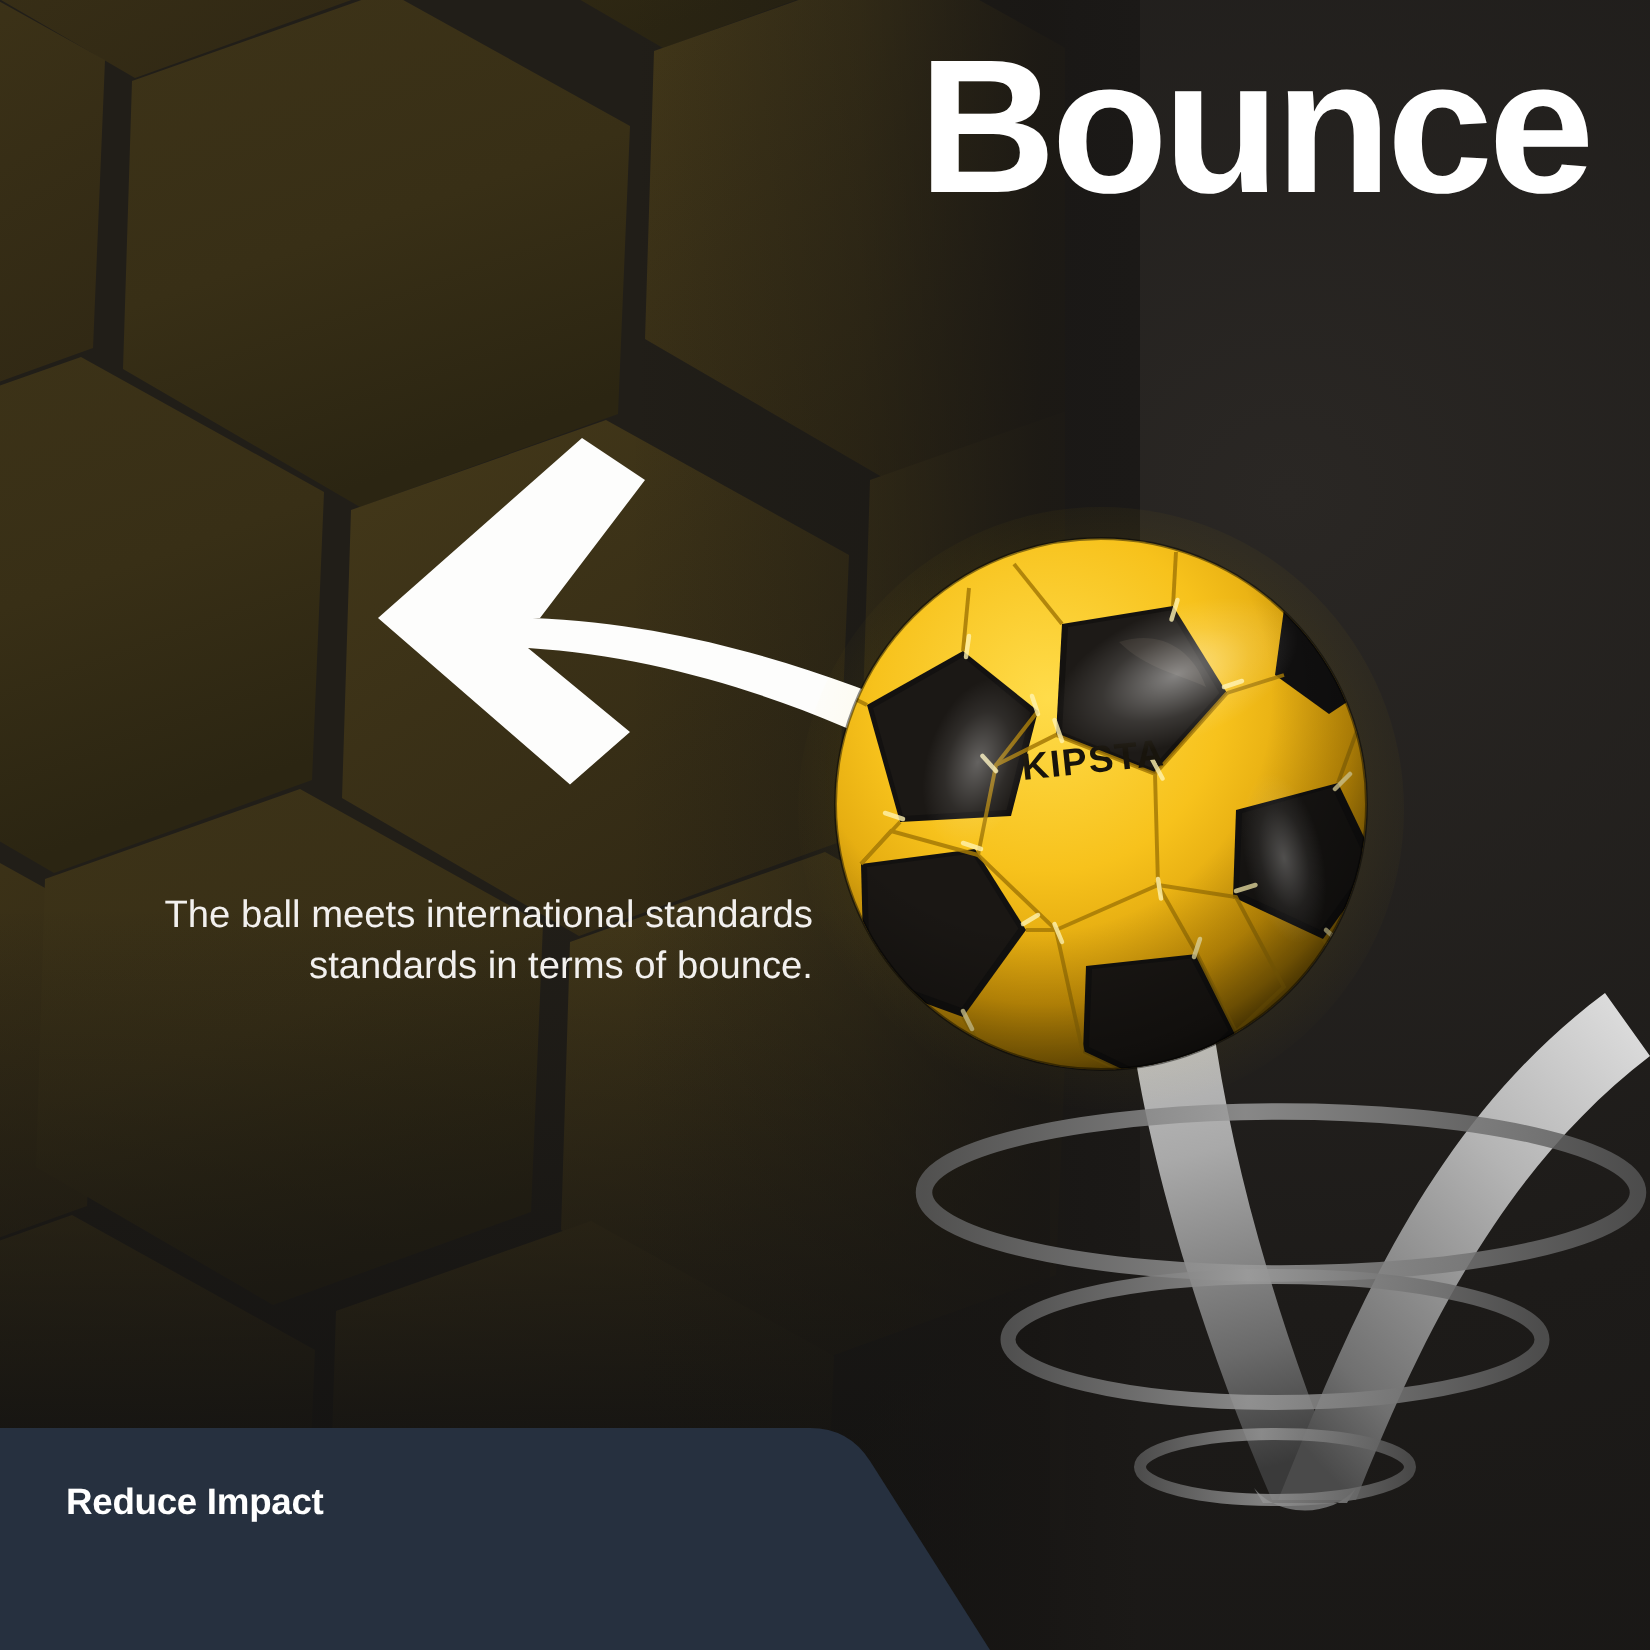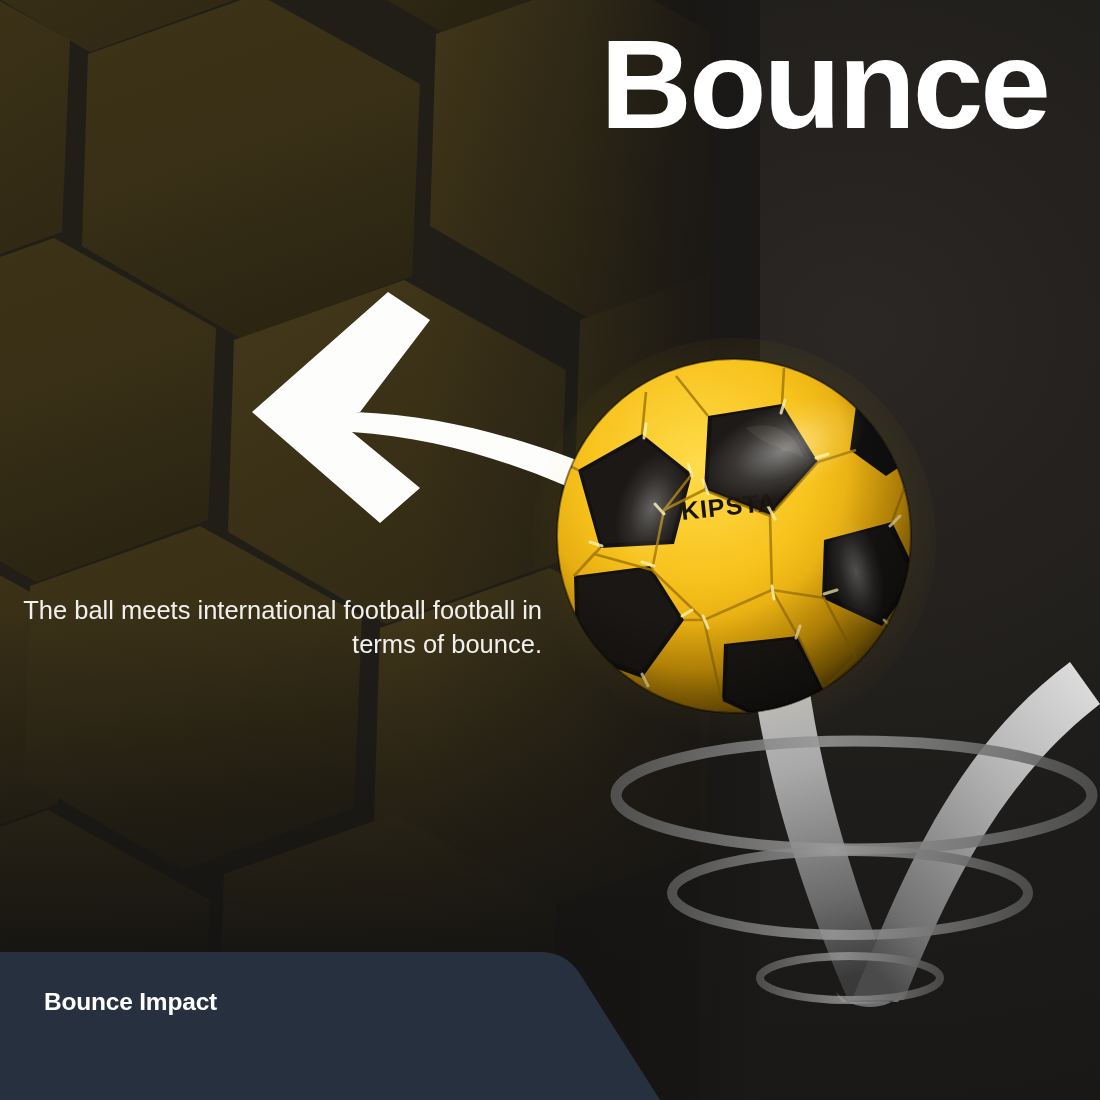--- a/index.html
+++ b/index.html
@@ -15,21 +15,21 @@
   .hex-layer{position:absolute;left:-150px;top:-160px;width:860px;height:1180px;}
   .hex-fade{position:absolute;left:0;top:0;width:700px;height:1100px;
     background:linear-gradient(to bottom, rgba(20,19,18,0) 0%, rgba(20,19,18,0) 55%, rgba(20,19,18,.55) 74%, rgba(20,19,18,.95) 88%, #141312 97%);
     pointer-events:none;}
   .hex-fade-r{position:absolute;left:420px;top:0;width:340px;height:1100px;
     background:linear-gradient(to right, rgba(22,21,19,0) 0%, rgba(22,21,19,.35) 45%, rgba(24,22,20,.85) 80%, #1b1917 100%);
     pointer-events:none;}
 
   
   .title{
-    position:absolute;right:52px;top:18px;
+    position:absolute;right:40px;top:18px;
     color:#ffffff;font-size:127px;font-weight:bold;
     letter-spacing:-3px;line-height:1.05;white-space:nowrap;
   }
 
   
   .bodycopy{
     position:absolute;left:22px;top:594px;width:520px;
     text-align:right;color:#f2f0ee;
     font-size:25.5px;line-height:1.32;font-weight:400;
   }
@@ -244,24 +244,24 @@
         <ellipse cx="228" cy="92" rx="86" ry="44" fill="url(#spec)" opacity=".5" transform="rotate(-22 228 92)"></ellipse>
         <ellipse cx="96" cy="150" rx="34" ry="58" fill="url(#spec)" opacity=".35" transform="rotate(18 96 150)"></ellipse>
         <ellipse cx="300" cy="214" rx="26" ry="58" fill="url(#spec)" opacity=".28" transform="rotate(-12 300 214)"></ellipse>
       </g>
       <circle cx="178" cy="178" r="177" fill="none" stroke="rgba(0,0,0,.45)" stroke-width="2"></circle>
     </svg>
   </div>
 
   <div class="title">Bounce</div>
 
-  <div class="bodycopy">The ball meets international football football in terms of bounce.</div>
+  <div class="bodycopy">The ball meets international standards standards in terms of bounce.</div>
 
   <div class="banner">
     <svg width="680" height="148" viewBox="0 0 680 148" preserveAspectRatio="none" aria-hidden="true" style="position:absolute;left:0;top:0;">
       <path d="M 0 0 L 540 0 Q 566 0 580 22 L 660 148 L 0 148 Z" fill="#26303f"></path>
     </svg>
     <div class="banner-text">
-      <div>Bounce Impact</div>
+      <div>Reduce Impact</div>
     </div>
   </div>
 
 </div>
 
 </body></html>

